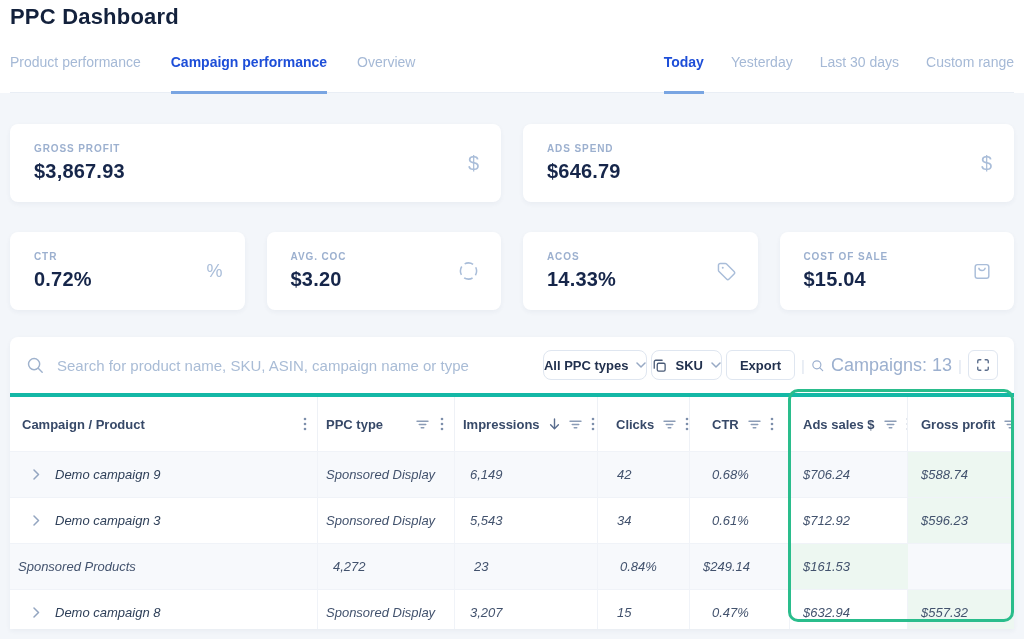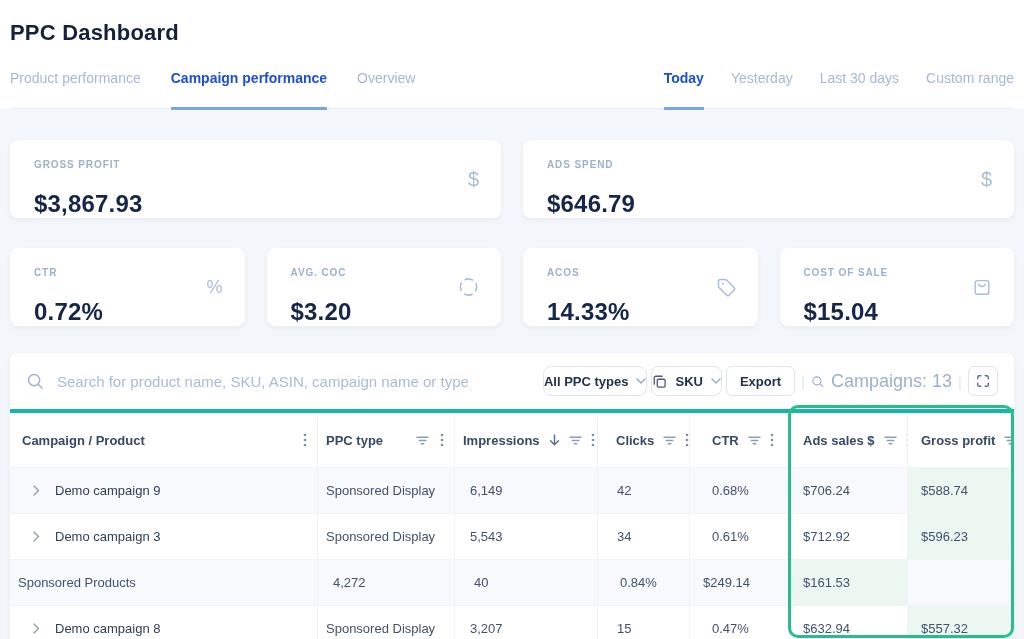--- a/index.html
+++ b/index.html
@@ -1,34 +1,34 @@
 <!DOCTYPE html>
 <html><head>
 <meta charset="utf-8">
 <style>
   html,body{margin:0;padding:0;}
   body{
     width:1024px;height:639px;overflow:hidden;position:relative;
     background:#f3f6fa;font-family:"Liberation Sans",sans-serif;
     -webkit-font-smoothing:antialiased;
   }
-  .top{background:#fff;padding:20px 10px 0;}
+  .top{background:#fff;padding:4px 10px 0;}
   .page-title{font-size:22px;font-weight:700;color:#13213c;letter-spacing:.2px;}
   .tabs-row{display:flex;align-items:flex-end;margin-top:24px;border-bottom:1px solid #e9eef5;}
   .tabs-left{display:flex;gap:30px;}
   .tabs-right{display:flex;gap:27px;margin-left:auto;}
   .tab{font-size:14px;color:#a5b9d6;font-weight:500;padding-bottom:22px;cursor:pointer;white-space:nowrap;}
   .tab.active{color:#1d4ed8;font-weight:700;border-bottom:3px solid #79a5e2;margin-bottom:-2px;padding-bottom:19px;}
   .content{padding:0 10px;}
   .kpi-row-large{display:grid;grid-template-columns:1fr 1fr;gap:22px;margin-top:31px;}
   .kpi-row-small{display:grid;grid-template-columns:repeat(4,1fr);gap:22px;margin-top:30px;}
   .card{background:#fff;border-radius:8px;box-shadow:0 2px 5px rgba(40,60,100,.05);
     position:relative;height:78px;padding:19px 24px;box-sizing:border-box;}
   .kpi-label{font-size:10px;font-weight:700;letter-spacing:.9px;color:#9cb0cf;}
-  .kpi-value{font-size:24px;font-weight:700;color:#16264a;margin-top:20px;letter-spacing:.2px;}
+  .kpi-value{font-size:20px;font-weight:700;color:#16264a;margin-top:6px;letter-spacing:.2px;}
   .kpi-icon{position:absolute;right:22px;top:50%;transform:translateY(-50%);
     color:#a9bdd9;font-size:20px;font-weight:400;line-height:1;display:flex;align-items:center;}
   .table-card{margin-top:27px;background:#fff;border-radius:8px 8px 0 0;
     box-shadow:0 2px 5px rgba(40,60,100,.05);position:relative;height:292px;overflow:hidden;}
   .toolbar{height:56px;display:flex;align-items:center;padding:0 16px;gap:4px;}
   .search-wrap{display:flex;align-items:center;gap:11px;flex:1;min-width:0;}
   .search-input{border:none;outline:none;flex:1;font-size:15px;color:#33435f;background:transparent;font-family:inherit;}
   .search-input::placeholder{color:#a9bcd6;}
   .btn{display:flex;align-items:center;gap:8px;height:30px;padding:0 0;border:1px solid #dfe6f0;
     border-radius:8px;background:#fff;font-size:13px;font-weight:600;color:#22314e;cursor:pointer;
@@ -47,21 +47,21 @@
   .th-ppc{padding-left:8px;gap:6px;}
   .th-icons{margin-left:auto;display:flex;gap:11px;align-items:center;}
   .th-imp{padding-left:8px;}
   .th-clicks{padding-left:18px;}
   .th-ctr{padding-left:22px;}
   .th-ads{padding-left:13px;}
   .th-gross{padding-left:13px;}
   .tr{height:45px;border-top:1px solid #f0f3f8;}
   .tr:nth-child(odd){background:#f7f9fc;}
   .td{display:flex;align-items:center;font-size:13px;color:#42526d;
-    border-right:1px solid #f0f3f8;white-space:nowrap;overflow:hidden;}
+    border-right:1px solid #f0f3f8;white-space:nowrap;overflow:hidden;font-style:italic;}
   .td:last-child{border-right:none;}
   .td-campaign{gap:15px;padding-left:23px;color:#2f4059;font-weight:500;}
   .td-ppc{padding-left:8px;}
   .td-imp{padding-left:15px;}
   .td-clicks{padding-left:19px;}
   .td-ctr{padding-left:22px;text-align:right;}
   .td-ads{padding-left:13px;}
   .td-gross{padding-left:13px;background:#edf7f1;}
   .highlight-box{position:absolute;left:778px;top:52px;width:226px;height:233px;
     border:3px solid #2abd8c;border-radius:10px;box-sizing:border-box;pointer-events:none;z-index:4;}
@@ -342,21 +342,21 @@
         <div class="td td-ppc">Sponsored Display</div>
         <div class="td td-imp">5,543</div>
         <div class="td td-clicks">34</div>
         <div class="td td-ctr">0.61%</div>
         <div class="td td-ads">$712.92</div>
         <div class="td td-gross">$596.23</div>
       </div>
       <div class="grid tr">
         <div class="td td-ppc">Sponsored Products</div>
         <div class="td td-imp">4,272</div>
-        <div class="td td-clicks">40</div>
+        <div class="td td-clicks">23</div>
         <div class="td td-ctr">0.84%</div>
         <div class="td td-ads">$249.14</div>
         <div class="td td-gross">$161.53</div>
       </div>
       <div class="grid tr">
         <div class="td td-campaign">
           <span class="icon">
             <svg width="7" height="11" viewBox="0 0 7 11" fill="none">
                 <path d="M1 1l4.5 4.5L1 10" stroke="#93a5c0" stroke-width="1.5" stroke-linecap="round" stroke-linejoin="round"></path>
               </svg>

